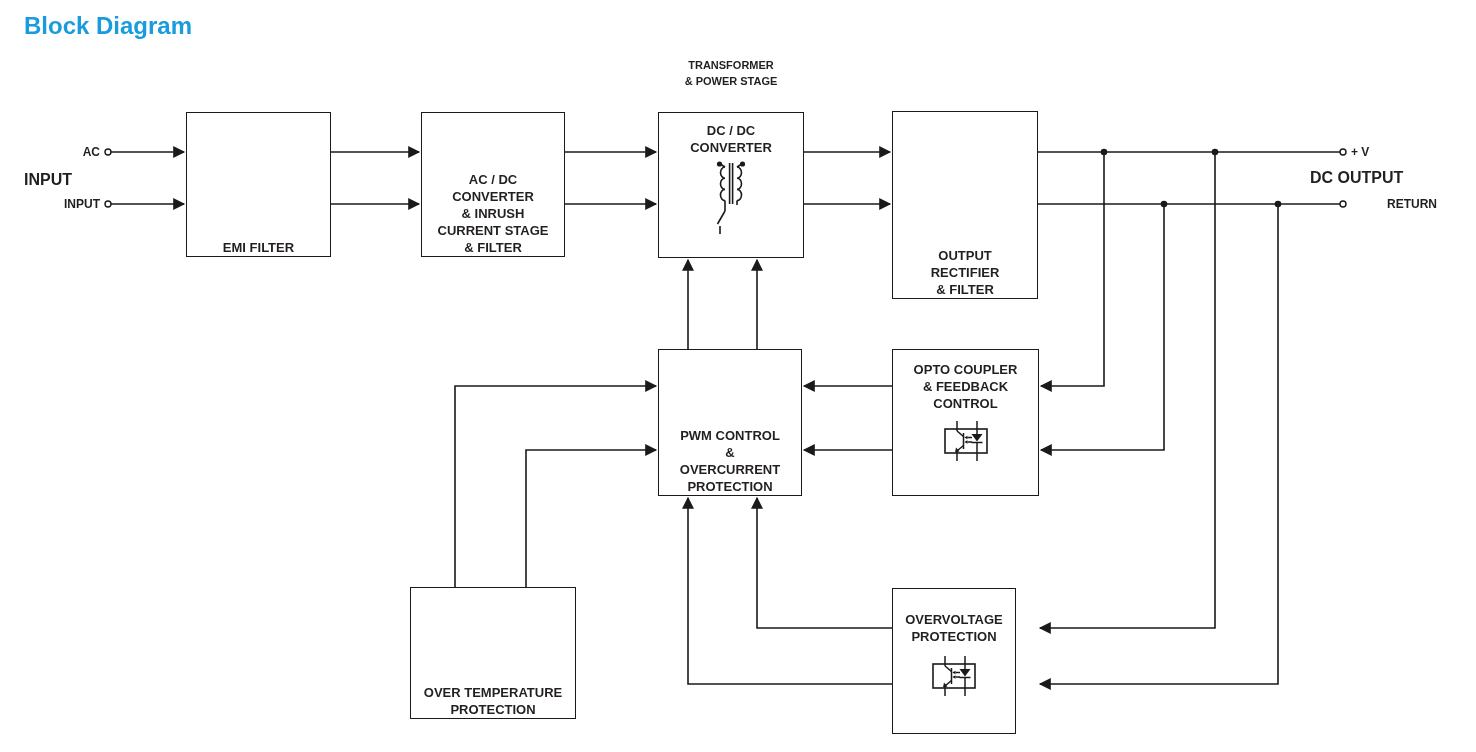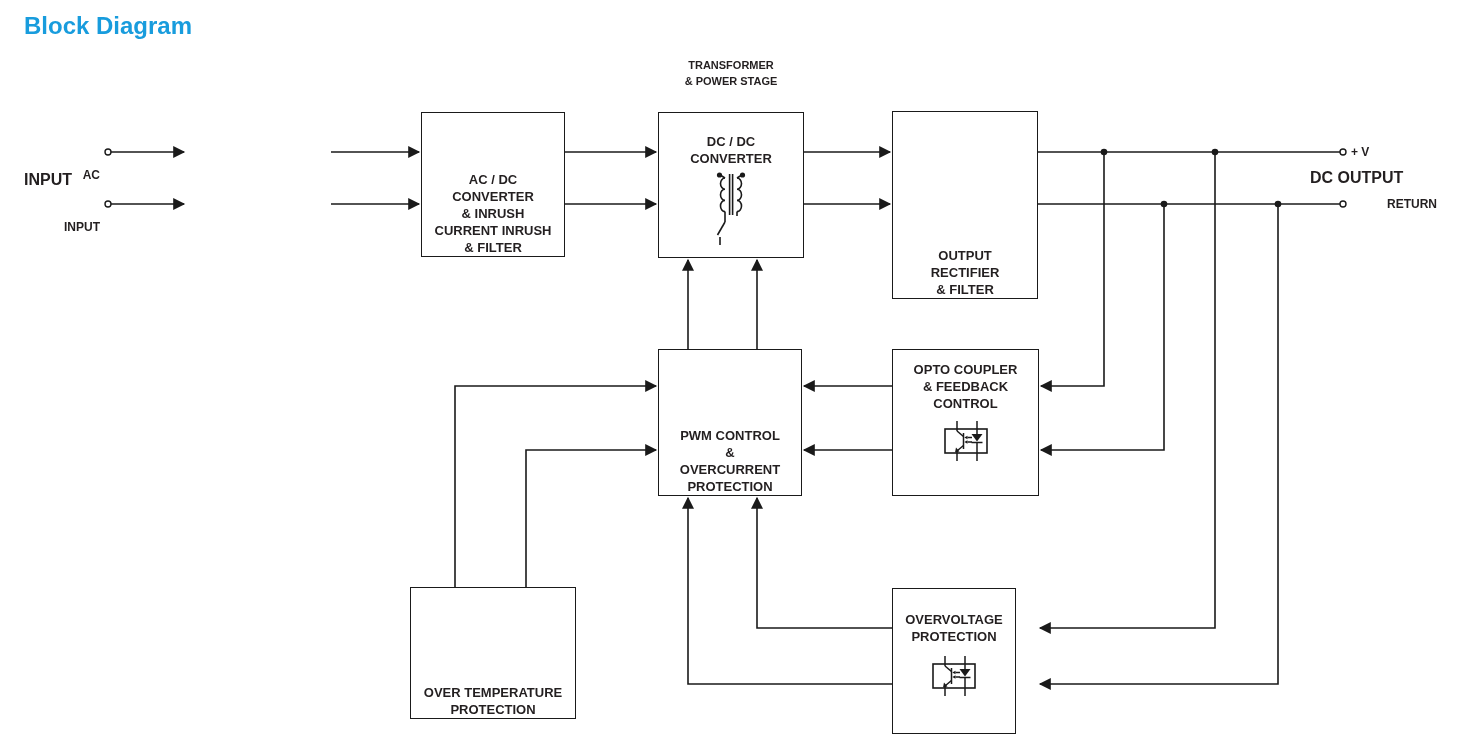--- a/index.html
+++ b/index.html
@@ -11,21 +11,21 @@
   svg.layer{position:absolute;left:0;top:0;}
   .block{position:absolute;box-sizing:border-box;border:1.6px solid #1a1a1a;background:#fff;
          display:flex;flex-direction:column;align-items:center;justify-content:flex-end;
          text-align:center;}
   .block .bl-line{font-size:13px;font-weight:bold;line-height:17px;white-space:nowrap;}
   .block.icon-top{justify-content:flex-start;}
   .lbl{position:absolute;font-size:12px;font-weight:bold;white-space:nowrap;}
   .group-lbl{position:absolute;font-size:16px;font-weight:bold;white-space:nowrap;}
   .annotation{position:absolute;text-align:center;font-size:11px;font-weight:bold;
               line-height:16px;}
-  .ra{text-align:right;margin-top:23px;}
+  .ra{text-align:right;}
   .blk-icon{flex:0 0 auto;}
 </style>
 </head>
 <body>
 
 <div class="canvas">
 
   <h1 class="page-title" style="color: rgb(24, 156, 221);">Block Diagram</h1>
 
   <svg class="layer" width="1476" height="752" viewBox="0 0 1476 752">
@@ -91,30 +91,33 @@
   </div>
 
   <div class="lbl ra" style="left:48px;top:145px;width:52px;">AC</div>
   <div class="group-lbl" style="left:24px;top:171px;">INPUT</div>
   <div class="lbl ra" style="left:48px;top:197px;width:52px;">INPUT</div>
 
   <div class="lbl" style="left:1351px;top:145px;">+ V</div>
   <div class="group-lbl" style="left:1310px;top:169px;">DC OUTPUT</div>
   <div class="lbl" style="left:1351px;top:197px;margin-left:36px;">RETURN</div>
 
+  <div class="block" style="left:186px;top:112px;width:145px;height:145px;">
+    <div class="bl-line">EMI FILTER</div>
+  </div>
 
   <div class="block" style="left:421px;top:112px;width:144px;height:145px;">
     <div class="bl-line">AC / DC</div>
     <div class="bl-line">CONVERTER</div>
     <div class="bl-line">&amp; INRUSH</div>
-    <div class="bl-line">CURRENT INRUSH</div>
+    <div class="bl-line">CURRENT STAGE</div>
     <div class="bl-line">&amp; FILTER</div>
   </div>
 
-  <div class="block icon-top" style="left:658px;top:112px;width:146px;height:146px;padding-top:20px;">
+  <div class="block icon-top" style="left:658px;top:112px;width:146px;height:146px;padding-top:9px;">
     <div class="bl-line">DC / DC</div>
     <div class="bl-line">CONVERTER</div>
     <svg class="blk-icon" width="54" height="84" viewBox="0 0 54 84" style="margin-top:2px;">
       <g stroke="#1a1a1a" stroke-width="1.6" fill="none">
         <path d="M21,9 a4.5,5.6 0 0 0 0,11.2 a4.5,5.6 0 0 0 0,11.2 a4.5,5.6 0 0 0 0,11.2"></path>
         <path d="M33,9 a4.5,5.6 0 0 1 0,11.2 a4.5,5.6 0 0 1 0,11.2 a4.5,5.6 0 0 1 0,11.2"></path>
         <path d="M17,6.5 L21,9"></path>
         <path d="M37,6.5 L33,9"></path>
         <path d="M25.6,5 V46"></path>
         <path d="M28.6,5 V46"></path>

